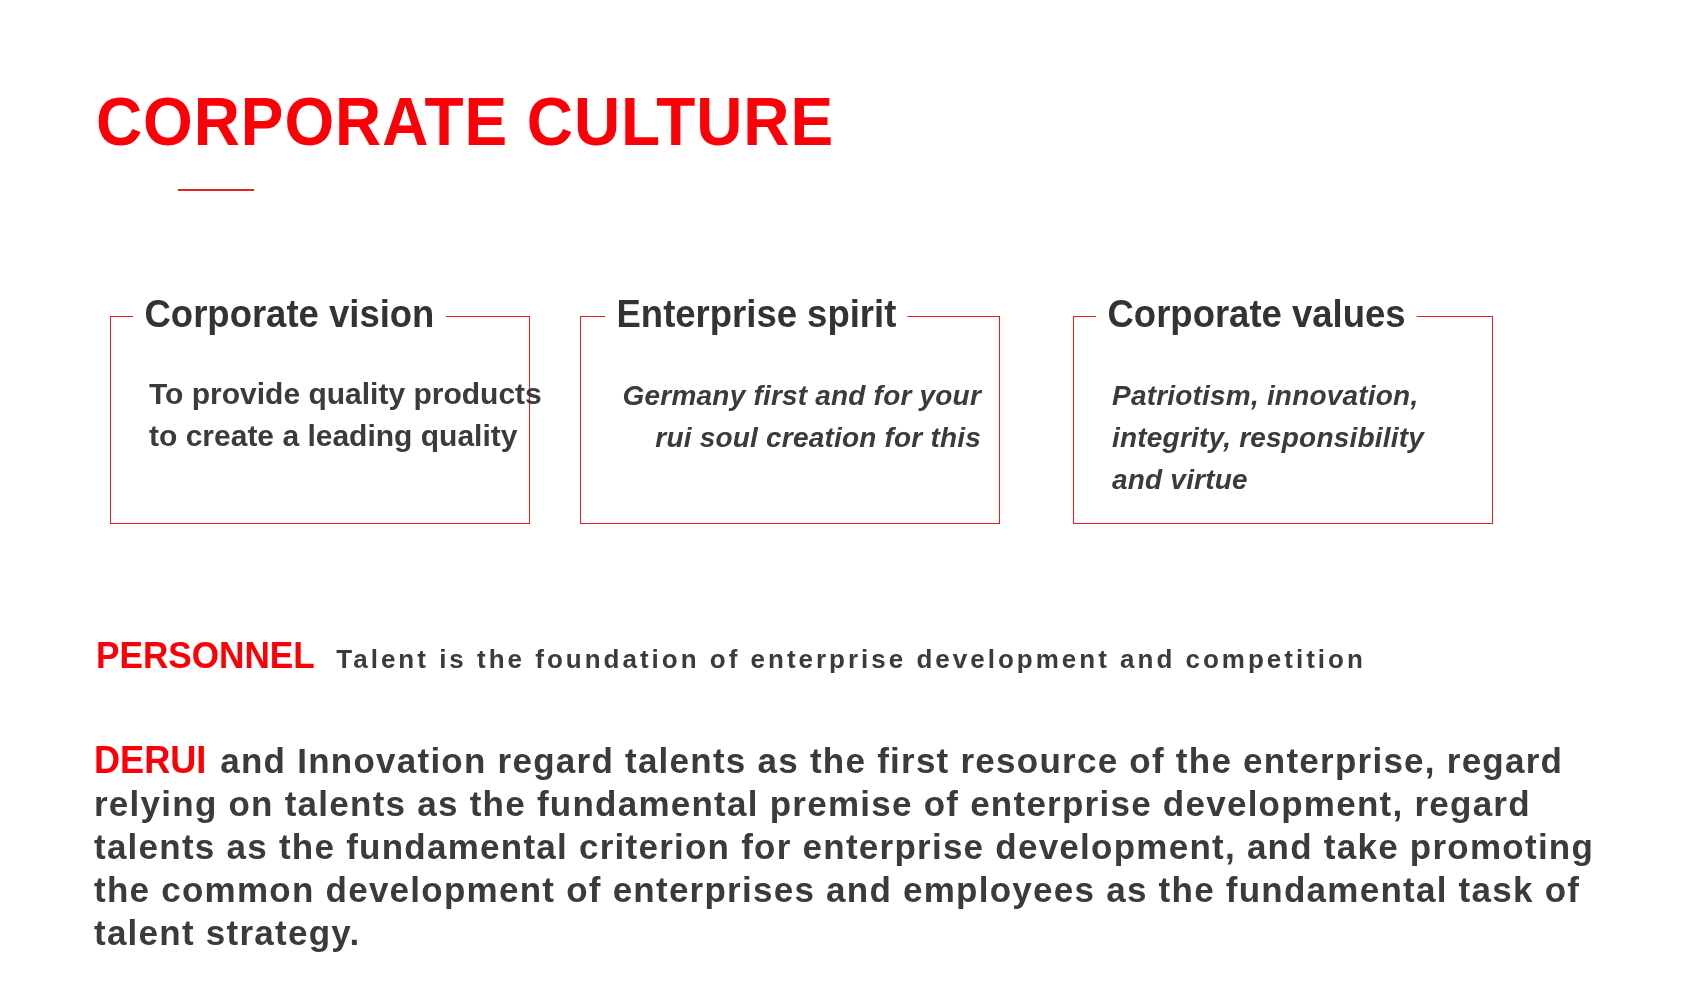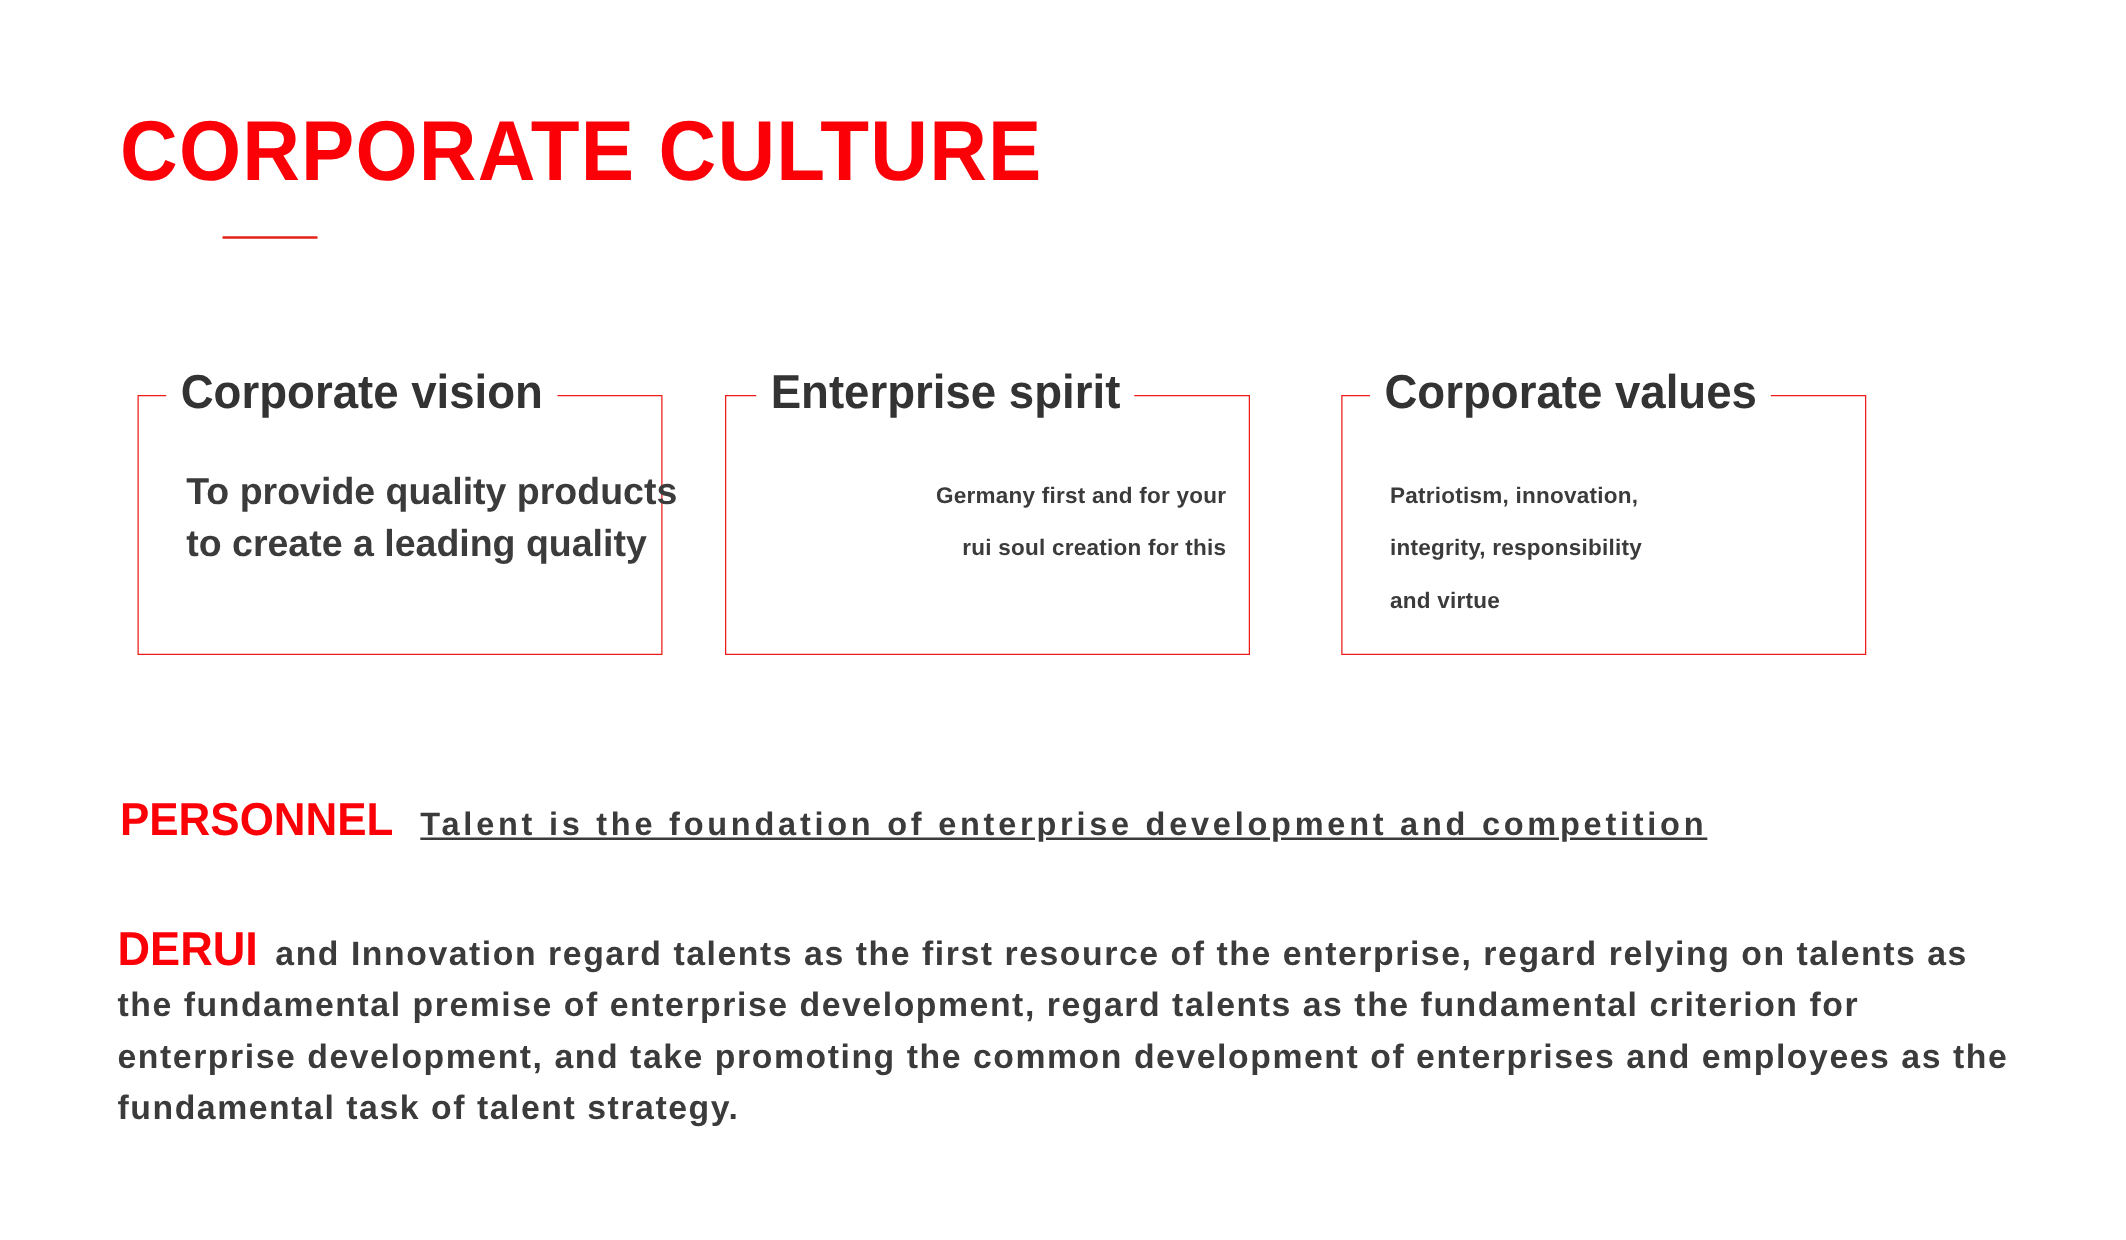--- a/index.html
+++ b/index.html
@@ -103,25 +103,26 @@
     font-family: "Liberation Sans Narrow", "Liberation Sans", sans-serif;
     font-size: 30px;
     line-height: 42px;
     padding-left: 38px;
     padding-top: 56px;
   }
   
   .card-2 .card-body,
   .card-3 .card-body {
     font-family: "Liberation Sans", sans-serif;
-    font-size: 18px;
+    font-size: 28px;
     line-height: 42px;
     letter-spacing: 0.2px;
     padding-left: 38px;
     padding-top: 58px;
+    font-style: italic;
   }
 
   
   .personnel-row {
     position: absolute;
     left: 96px;
     top: 634px;
     white-space: nowrap;
   }
   .personnel-kicker {
@@ -137,21 +138,20 @@
     vertical-align: baseline;
   }
   .personnel-text {
     font-family: "Liberation Sans Narrow", "Liberation Sans", sans-serif;
     font-weight: bold;
     font-size: 26px;
     line-height: 44px;
     color: #3b3b3b;
     letter-spacing: 3.0px;
     margin-left: 10px;
-    text-decoration: underline;
   }
 
   
   .derui-block {
     position: absolute;
     left: 94px;
     top: 742px;
     width: 1530px;
   }
   .derui-kicker {
@@ -160,21 +160,21 @@
     font-size: 38px;
     line-height: 36px;
     color: #fb0007;
     transform: scaleX(0.95);
     display: inline-block;
     transform-origin: left center;
   }
   .derui-text {
     font-family: "Liberation Sans Narrow", "Liberation Sans", sans-serif;
     font-weight: bold;
-    font-size: 27px;
+    font-size: 35px;
     line-height: 36px;
     color: #3b3b3b;
     letter-spacing: 1.25px;
     margin-left: 8px;
     text-align: justify;
   }
   .derui-para {
     margin: 0;
     padding: 0;
     line-height: 36px;

